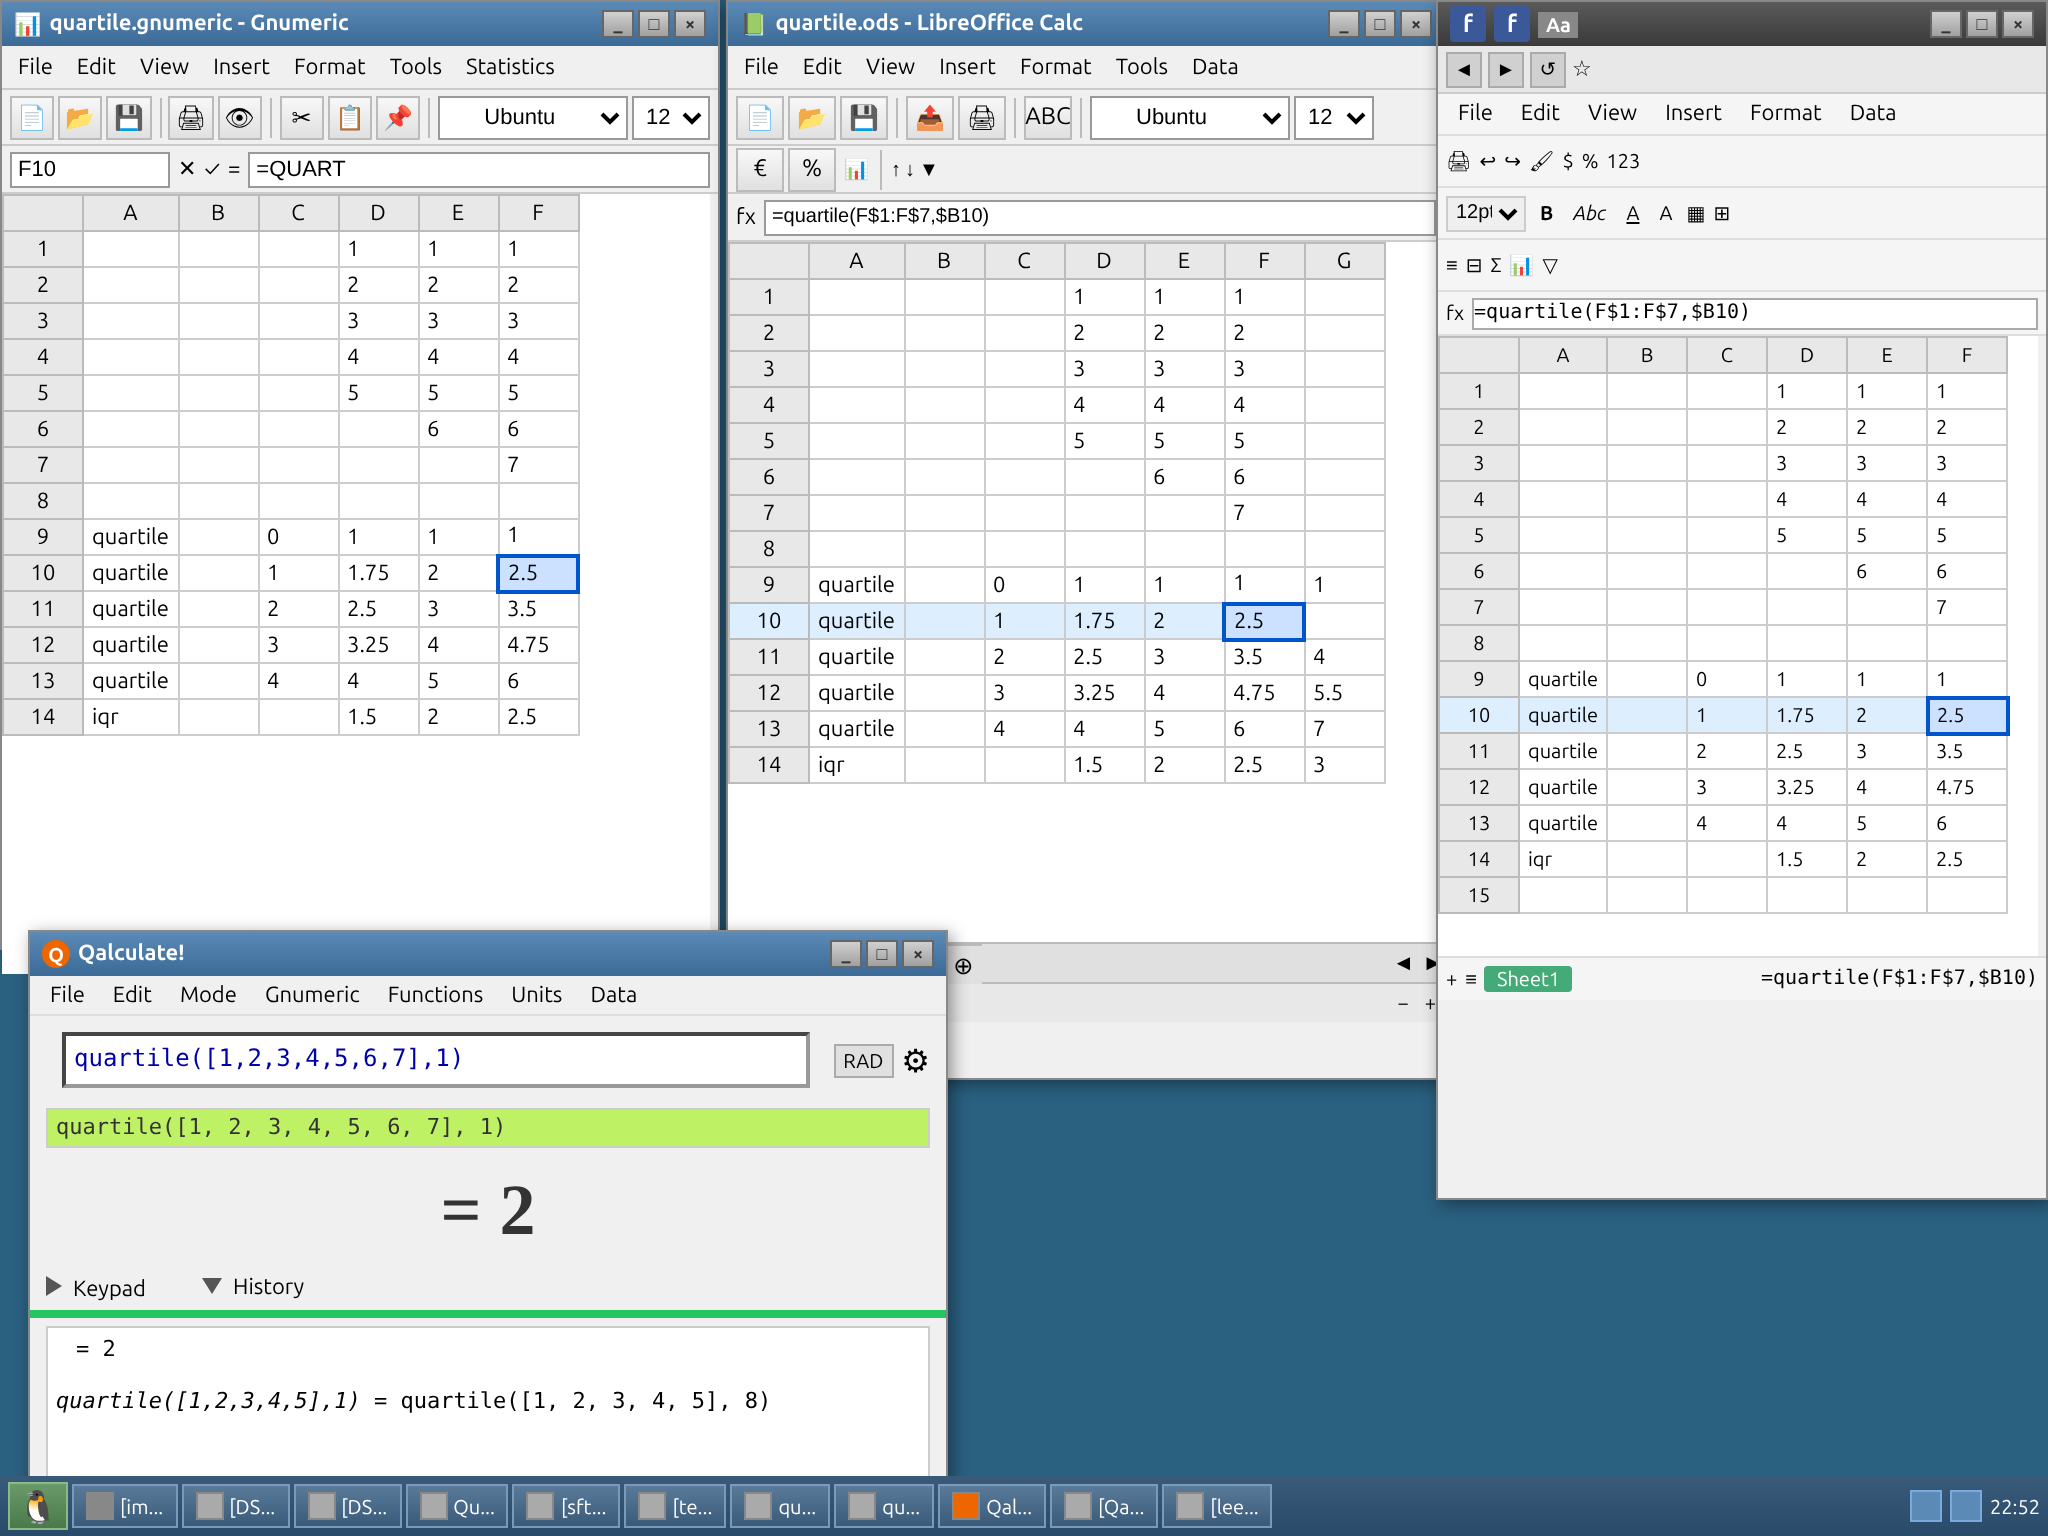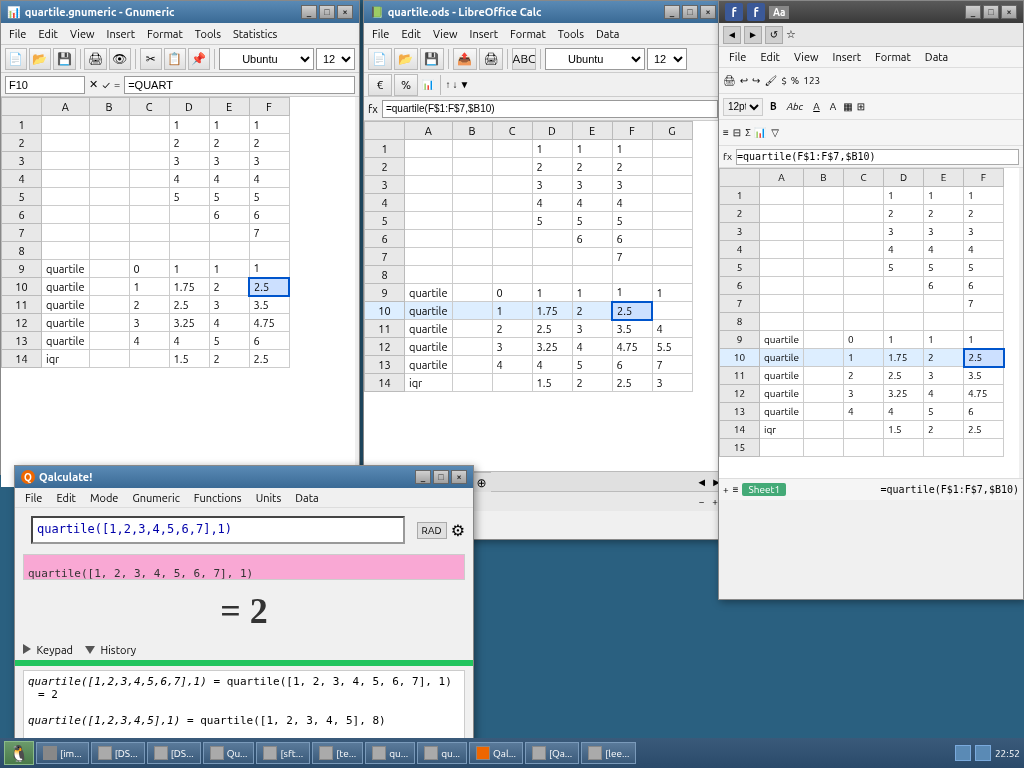--- a/index.html
+++ b/index.html
@@ -219,24 +219,24 @@
       background: white;
       border: 2px inset #999;
       margin: 4px 8px;
       padding: 4px;
       font-size: 12px;
       color: #00a;
       font-family: monospace;
       height: 28px;
     }
     .qalc-output-area {
-      background: #f9a8d4;
+      background: #bef264;
       border: 1px solid #ccc;
       margin: 2px 8px;
-      padding: 12px 4px;
+      padding: 2px 4px;
       font-size: 11px;
       color: #333;
       font-family: monospace;
       height: 20px;
     }
     .qalc-result {
       text-align: center;
       font-size: 36px;
       font-weight: bold;
       color: #333;
@@ -1105,35 +1105,31 @@
     </div>
     <span style="font-size:10px;background:#e0e0e0;border:1px solid #aaa;padding:2px 4px;cursor:pointer;">RAD</span>
     <span style="font-size:16px;cursor:pointer;">⚙</span>
   </div>
   <div class="qalc-output-area">
     <span>quartile([1, 2, 3, 4, 5, 6, 7], 1)</span>
   </div>
   <div class="qalc-result">
     <span>= 2</span>
   </div>
-  <div style="display:flex;padding:4px 8px;gap:12px;border-bottom:6px solid #22c55e;">
+  <div style="display:flex;padding:4px 8px;gap:28px;border-bottom:4px solid #22c55e;">
     <span style="cursor:pointer;">
       <span class="triangle-right"></span>
       <span>Keypad</span>
     </span>
     <span style="cursor:pointer;">
       <span class="triangle-down"></span>
       <span>History</span>
     </span>
   </div>
   <div class="qalc-bottom-area">
-    <div>
-      <span style="font-style:italic;">quartile([1,2,3,4,5,6,7],1)</span>
-      <span>  = quartile([1, 2, 3, 4, 5, 6, 7], 1)</span>
-    </div>
     <div style="padding-left:10px;">= 2</div>
     <br>
     <div>
       <span style="font-style:italic;">quartile([1,2,3,4,5],1)</span>
       <span>  = quartile([1, 2, 3, 4, 5], 8)</span>
     </div>
   </div>
 </div>
 
 <div id="taskbar">

